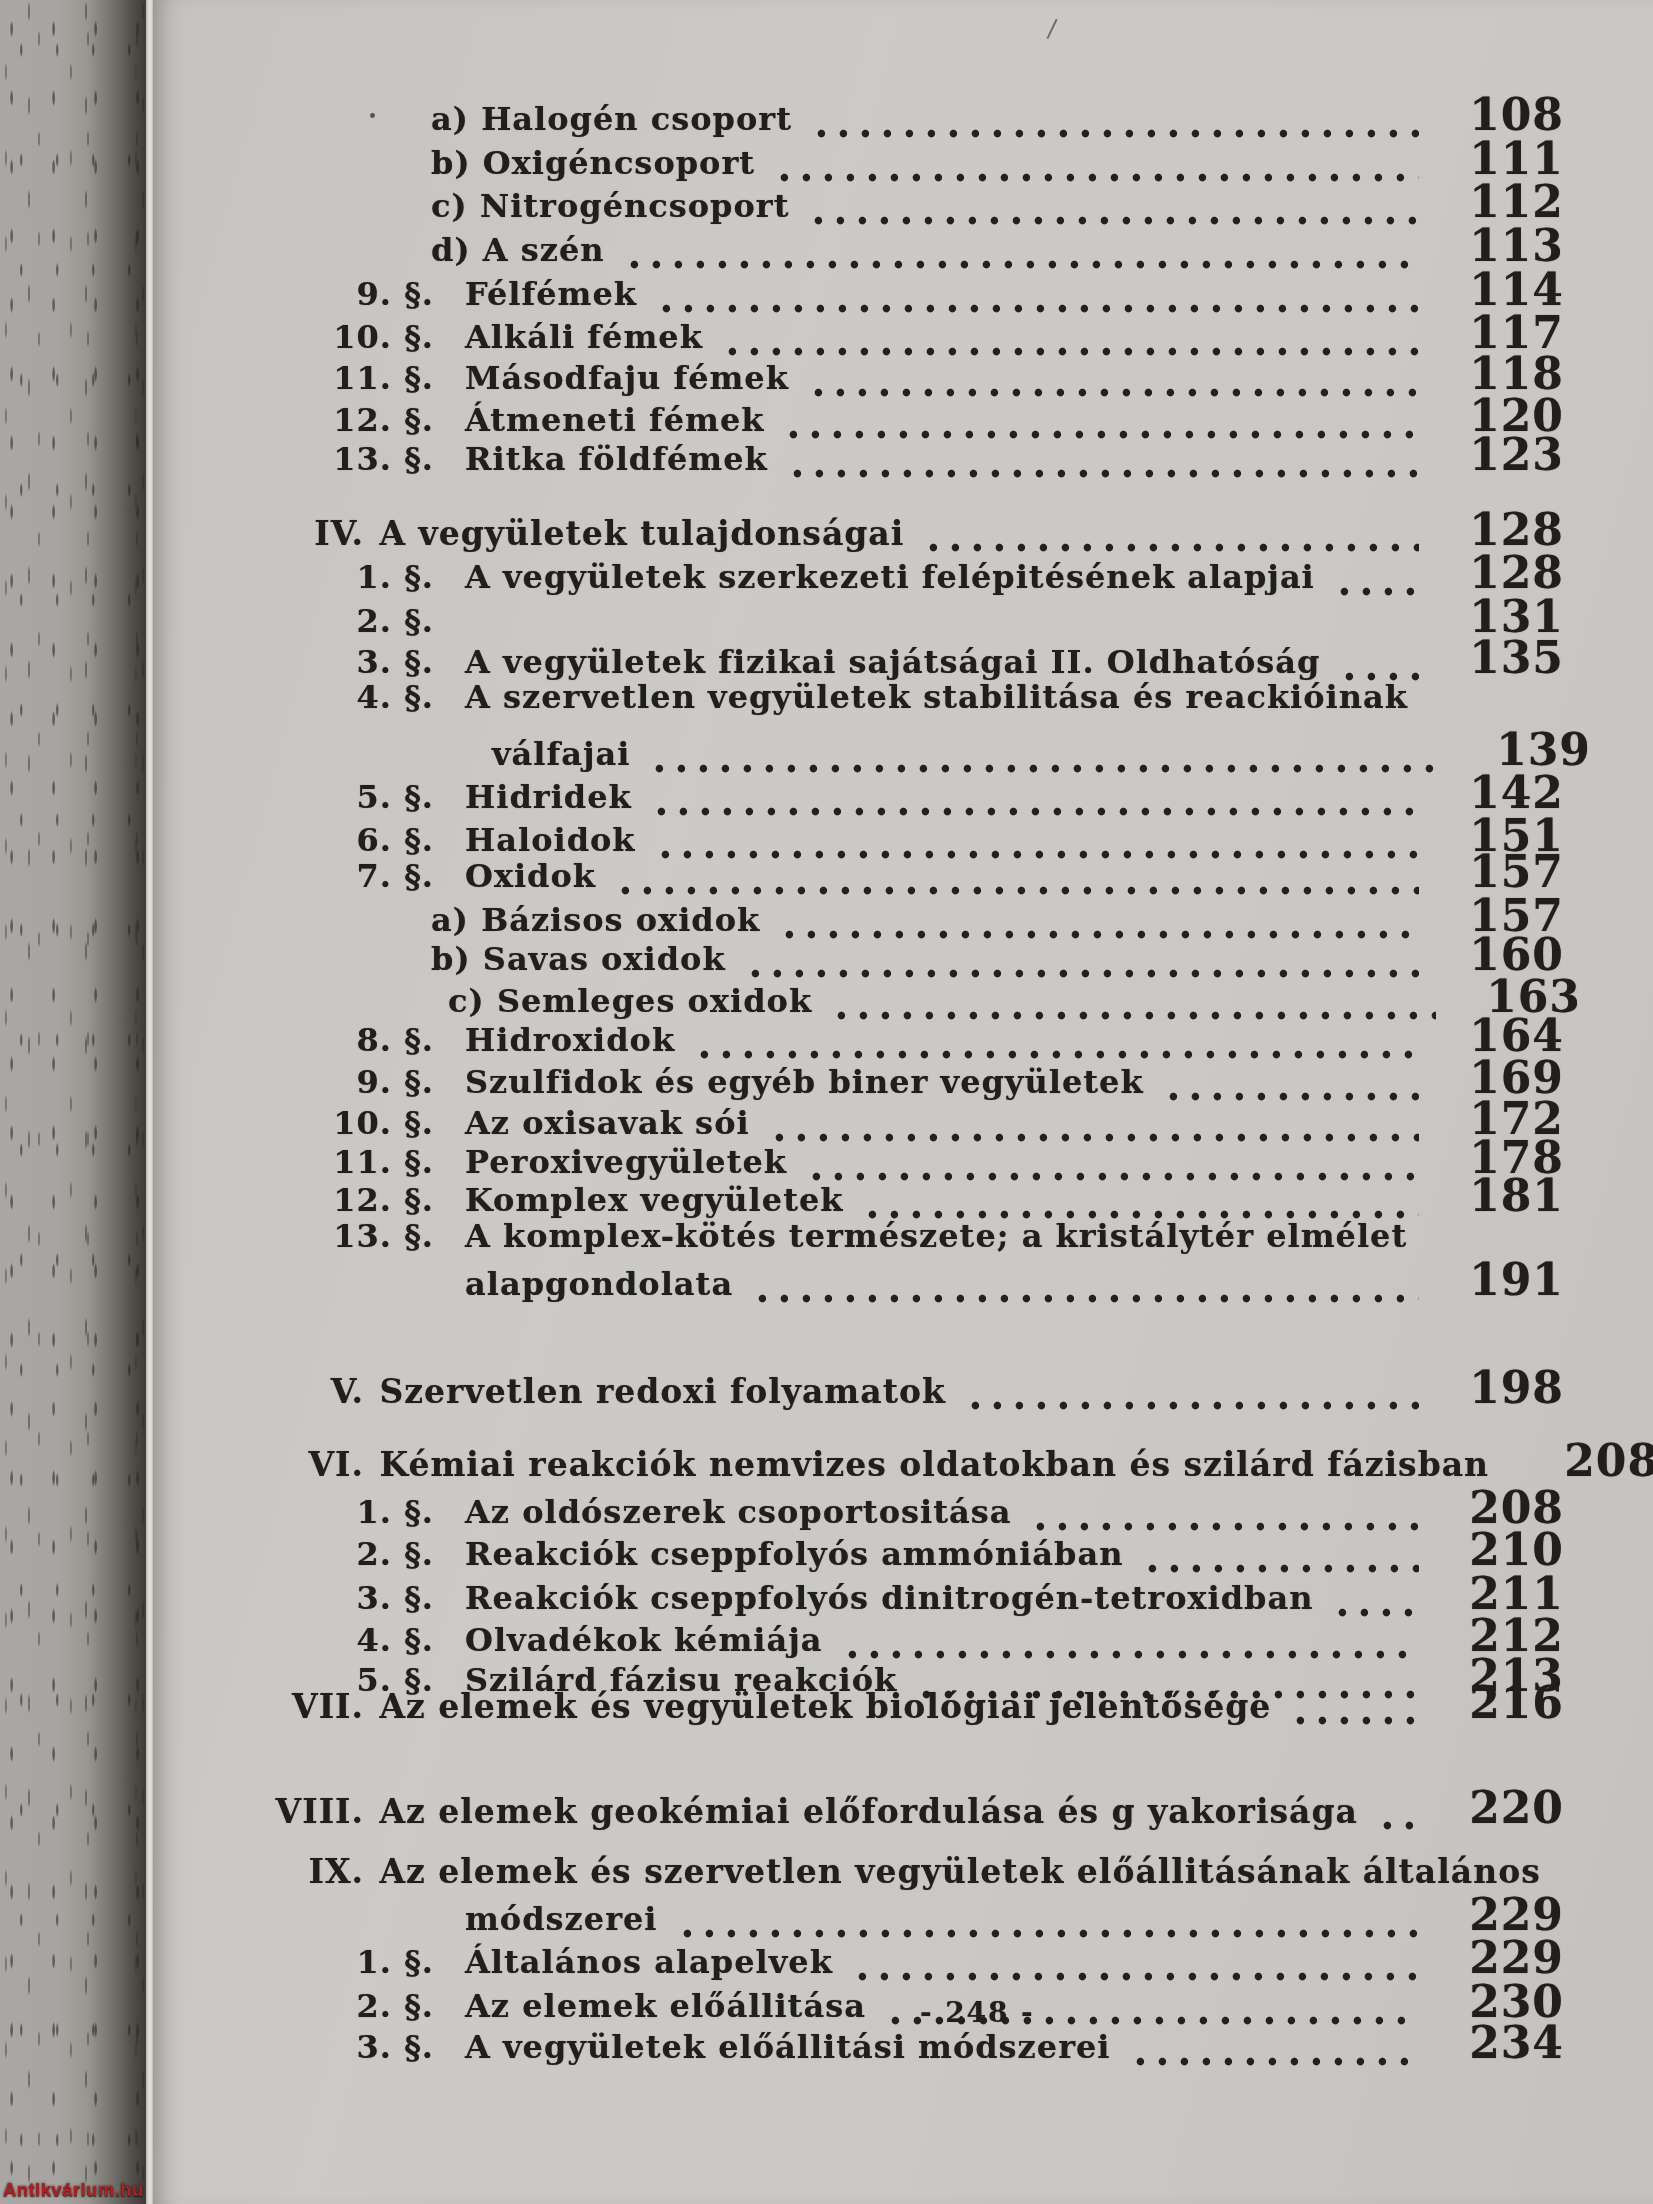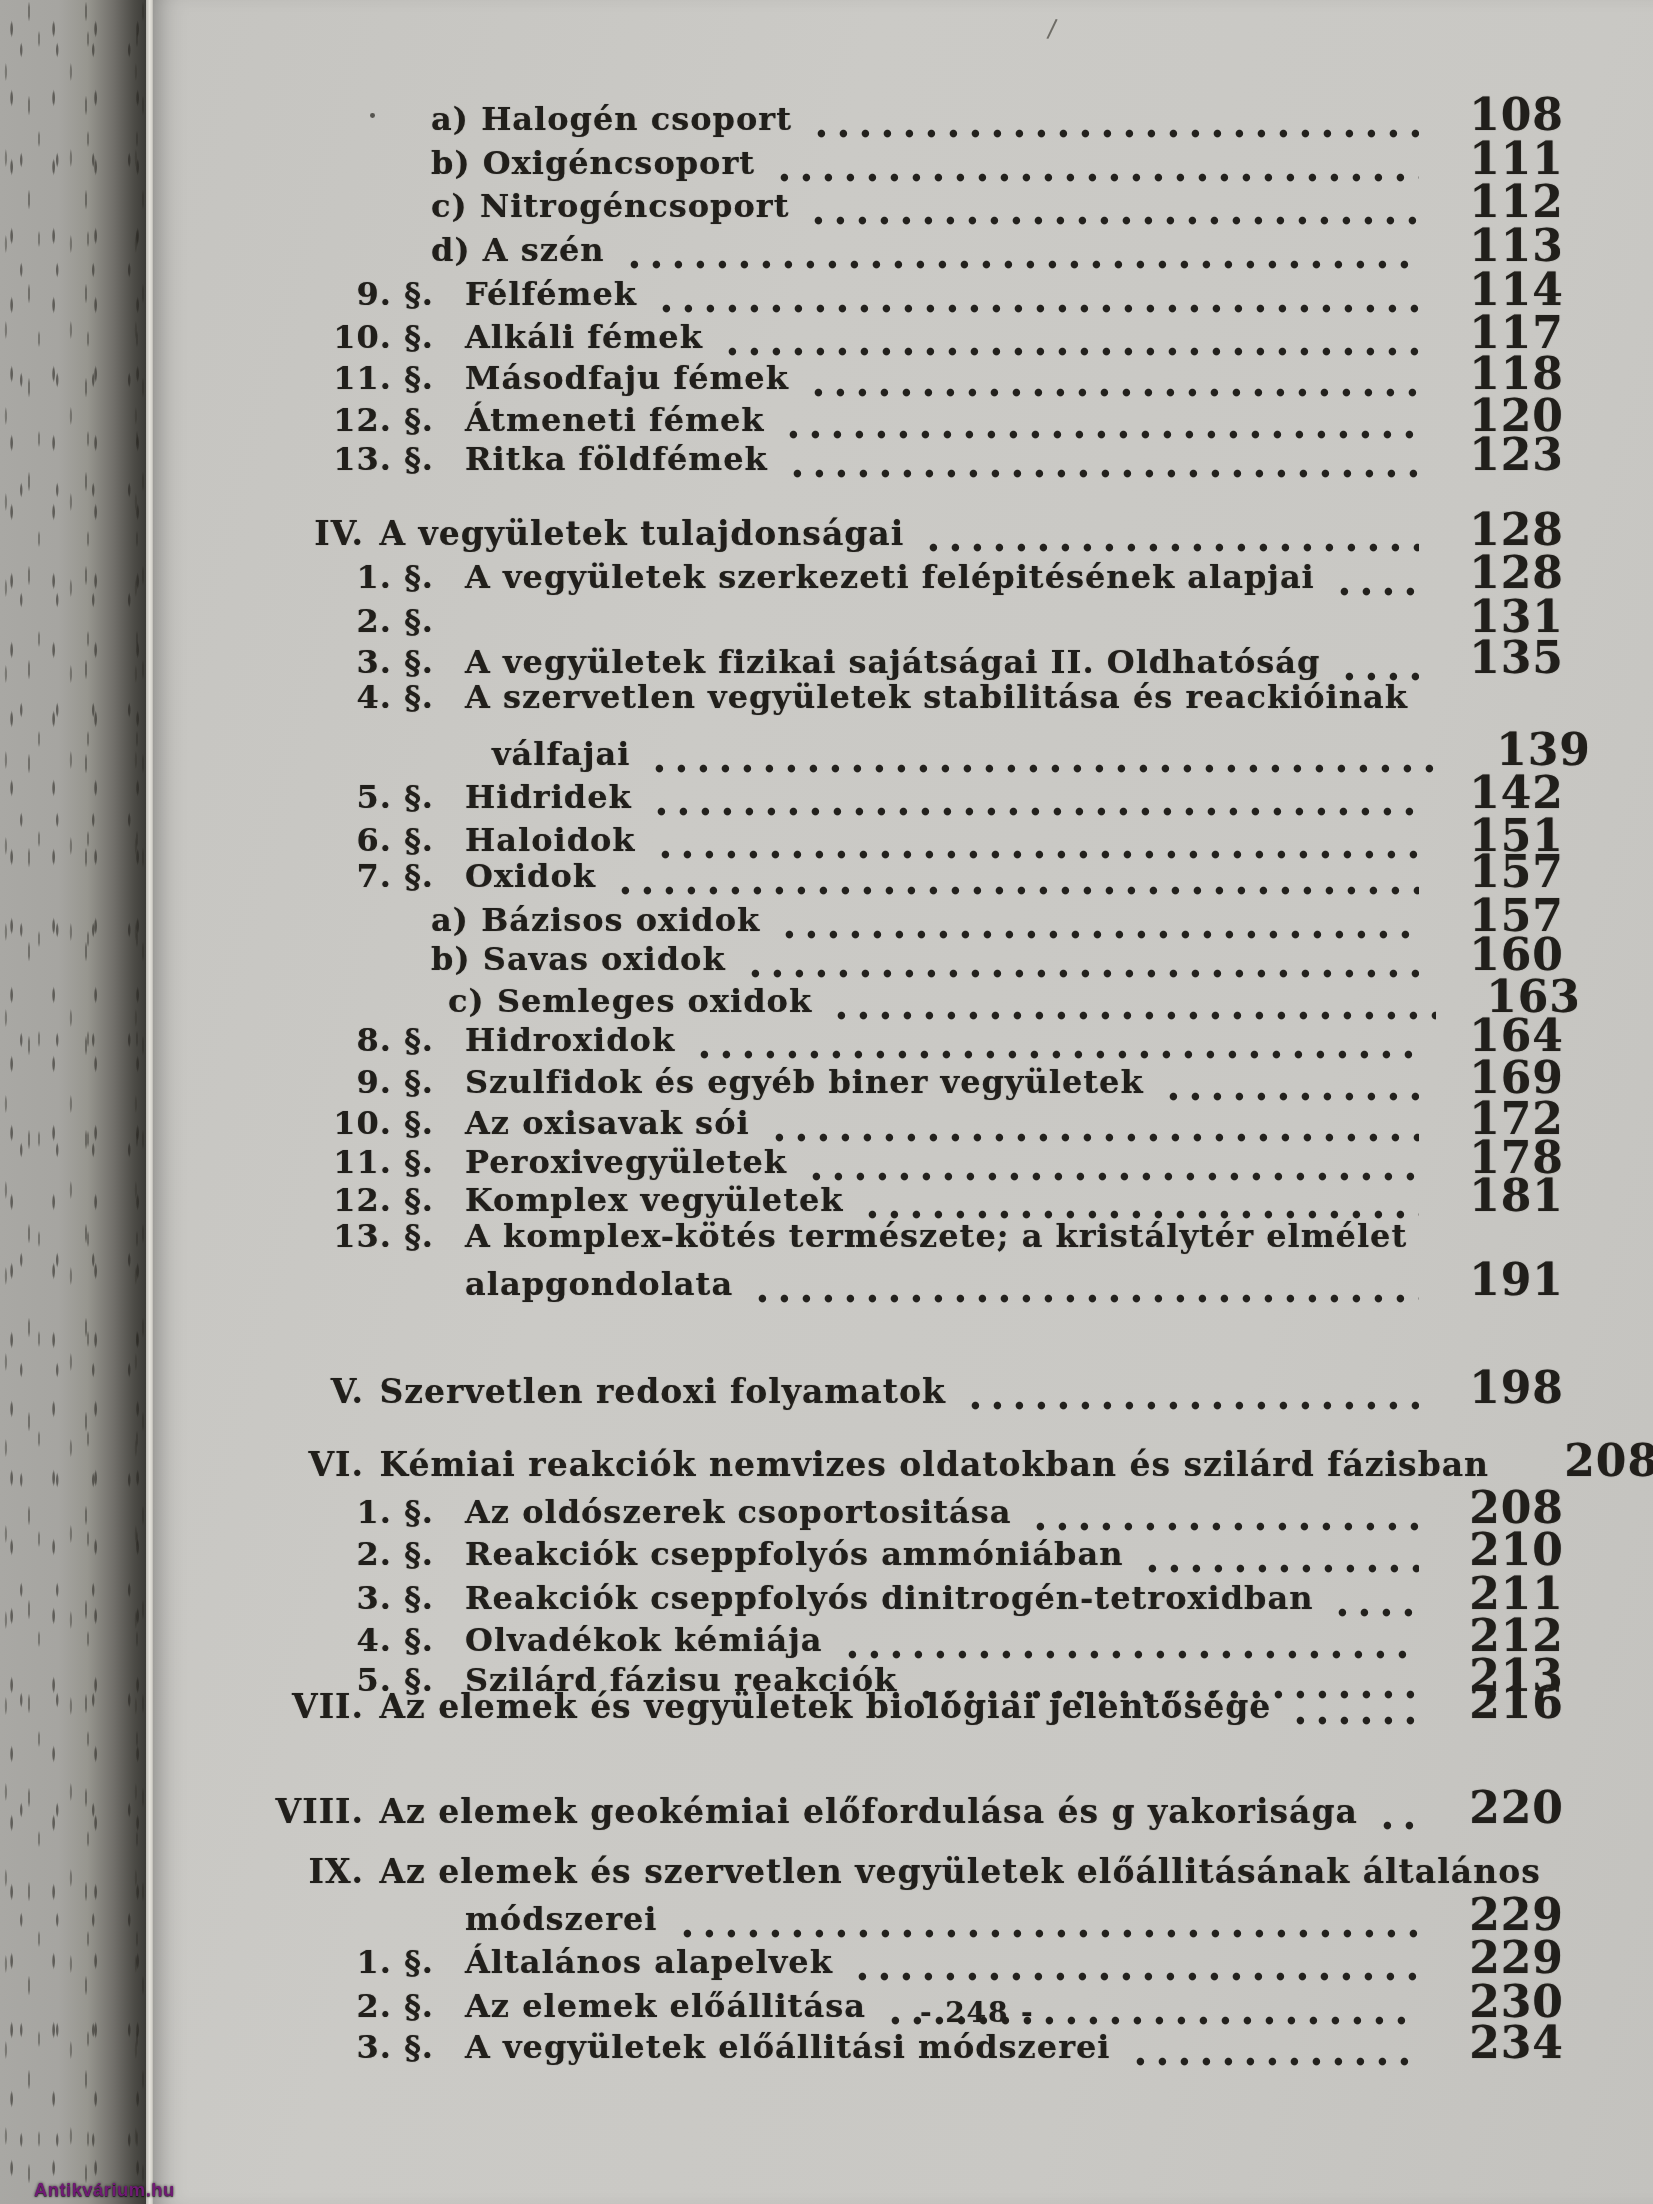--- a/index.html
+++ b/index.html
@@ -74,23 +74,22 @@
   .footer{
     position:absolute;left:767px;top:1996px;
     font-weight:700;font-size:28px;color:#211f1b;letter-spacing:1.9px;
     text-shadow:0 0 1px rgba(33,31,27,.55);
   }
   
   .watermark{
     position:absolute;left:2.9px;bottom:3.9px;
     font-family:"Liberation Sans","DejaVu Sans",sans-serif;
     font-weight:700;font-size:18.4px;letter-spacing:0.5px;
-    color:#701a75;
+    color:#b91c1c;
     text-shadow:0 0 2.9px rgba(15,15,12,.85),0 1px 1px rgba(0,0,0,.6);
-    margin-left:31px;
   }
 </style>
 </head>
 <body>
 
 <div class="spine"></div>
 <div class="page-edge"></div>
 
 <div class="paper">
   <span class="speck-slash">/</span>

